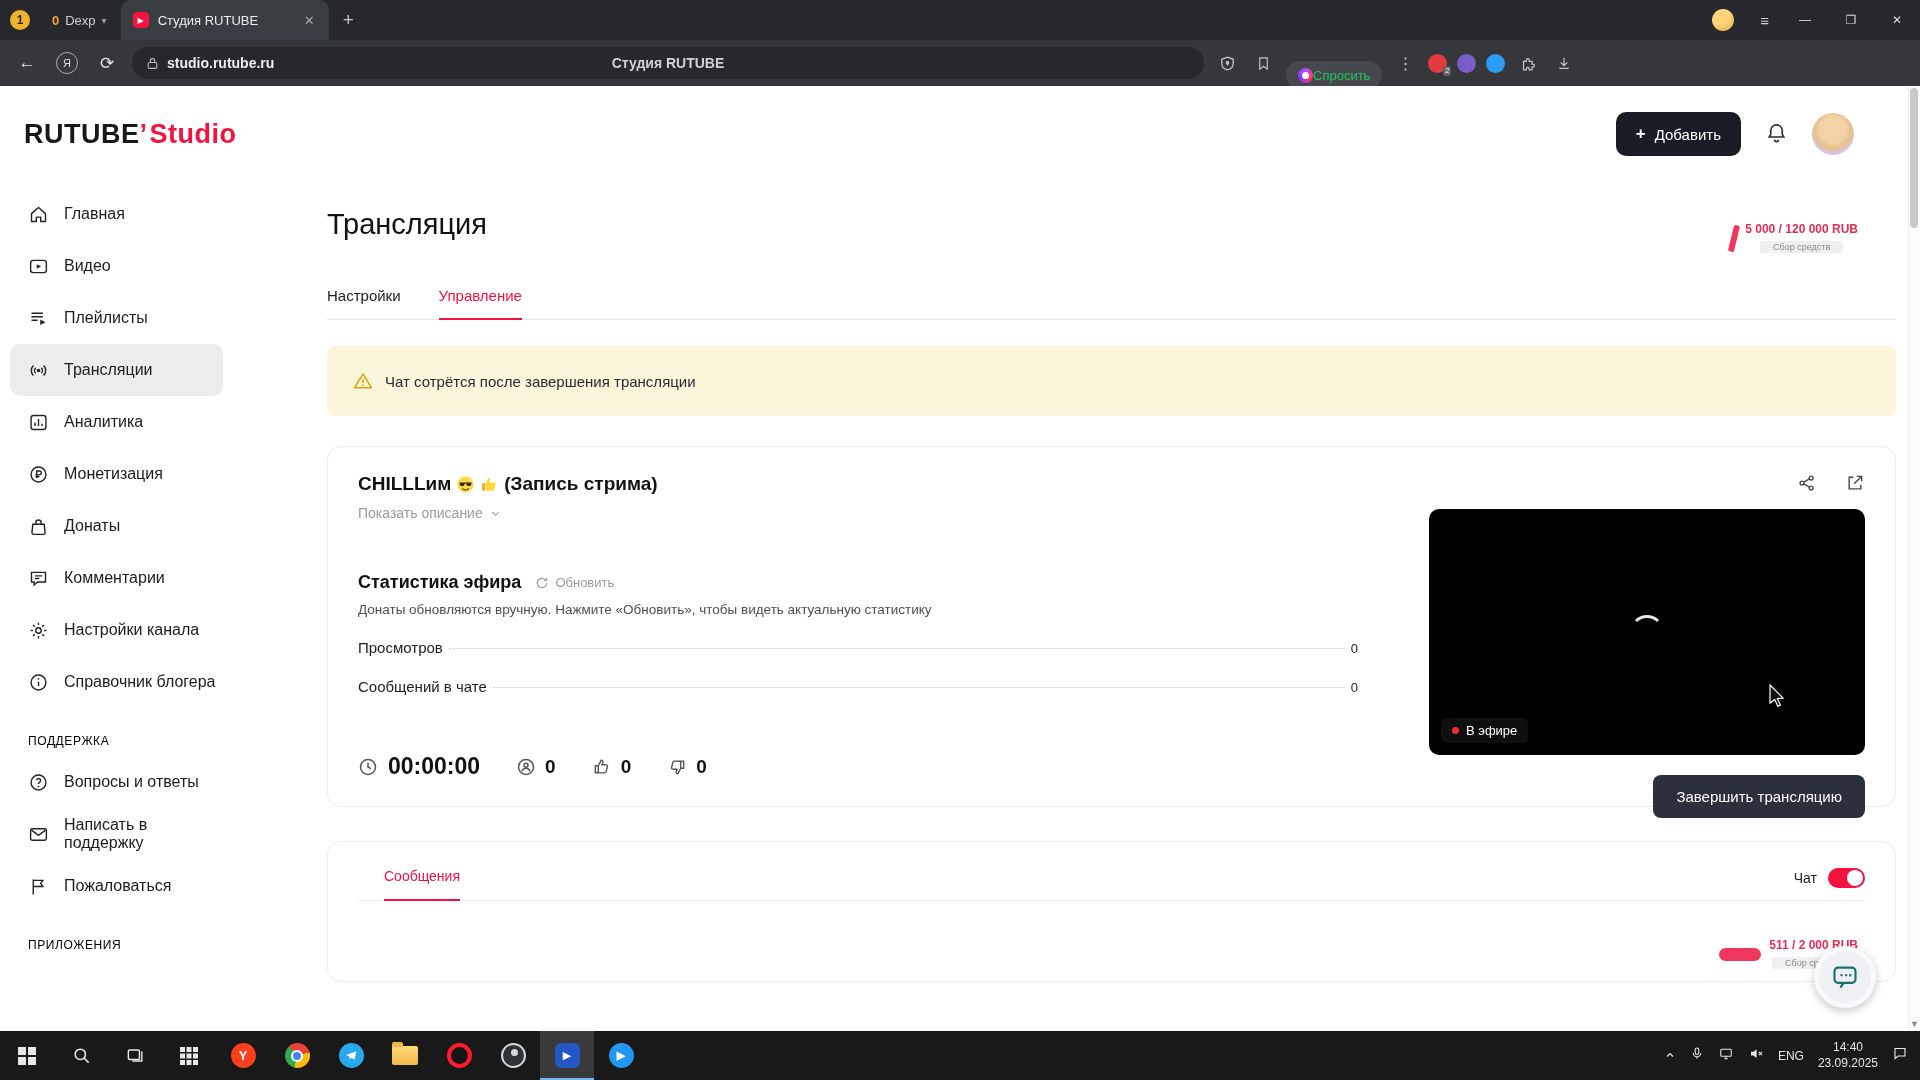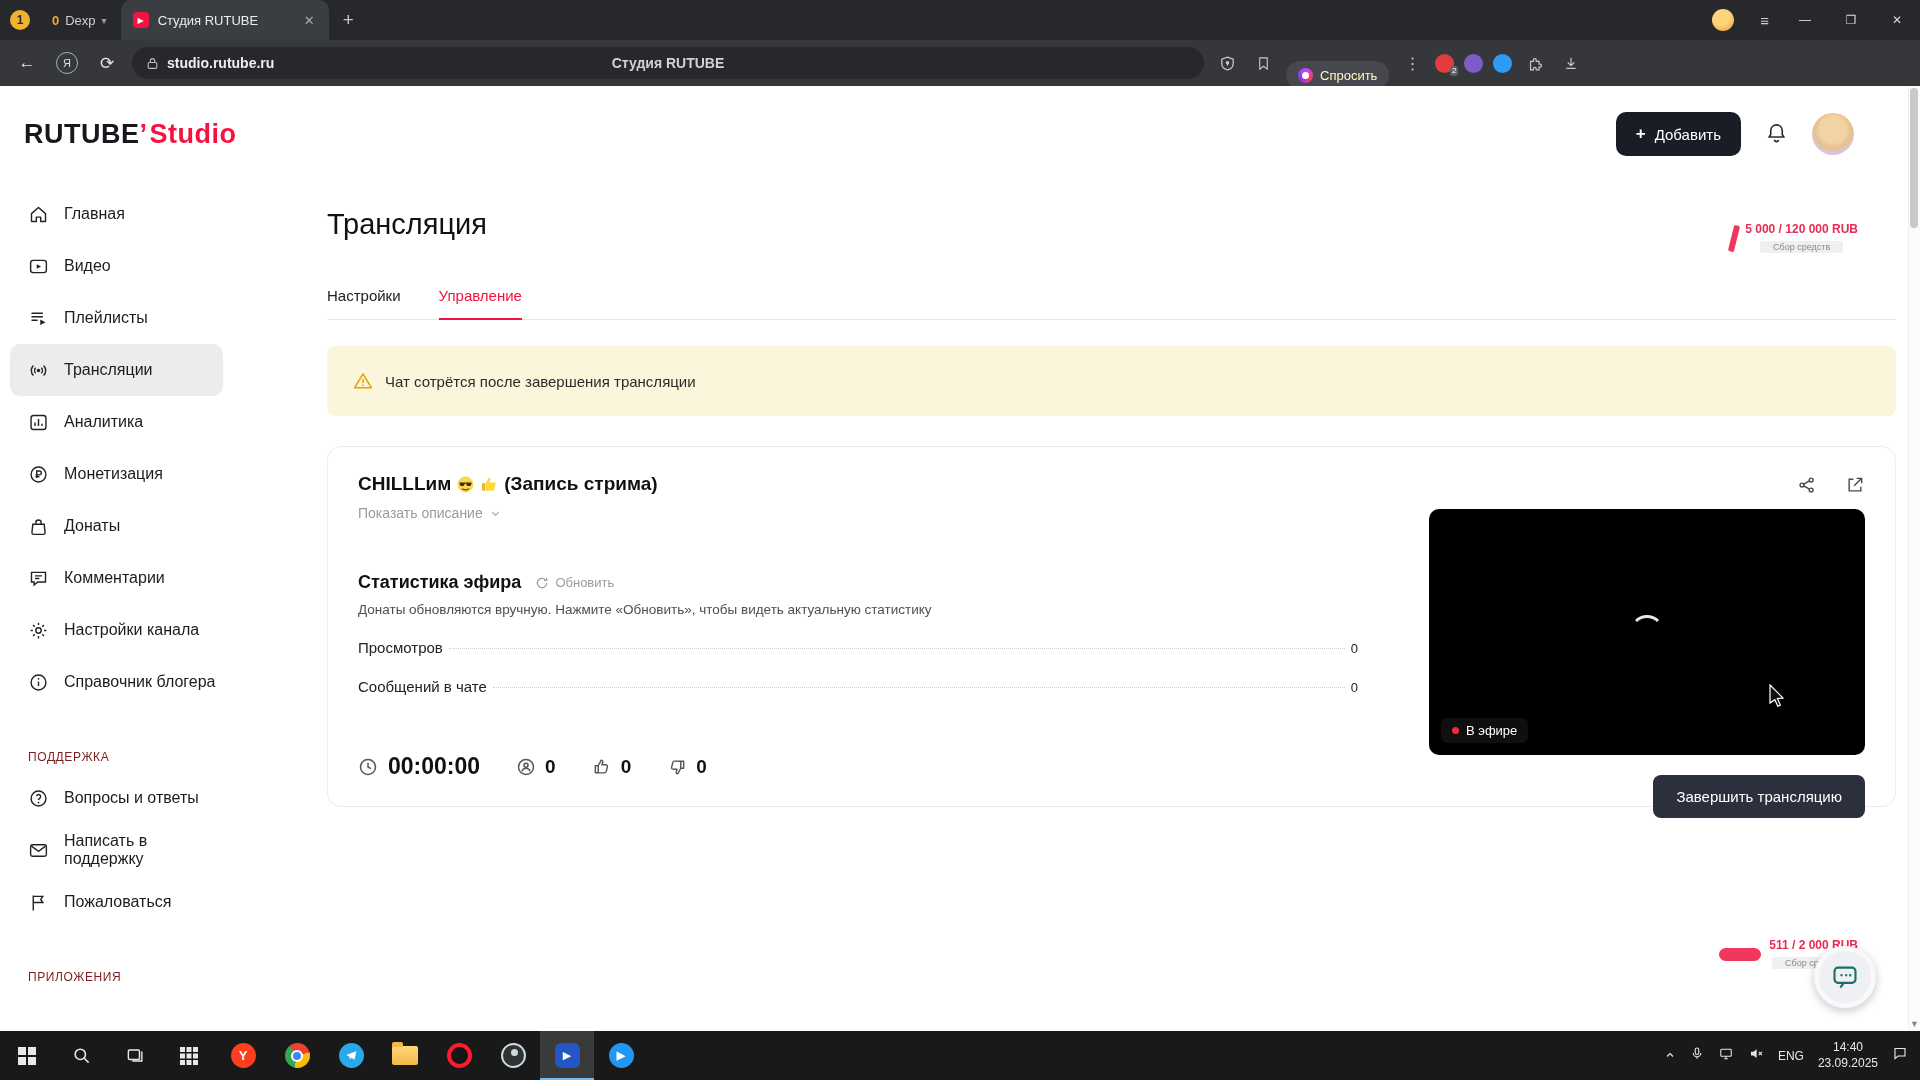--- a/index.html
+++ b/index.html
@@ -21,21 +21,21 @@
   .mini-avatar { width:22px; height:22px; border-radius:50%; background:radial-gradient(circle at 40% 35%, #ffd37a 0 45%, #e09a2e 100%); margin-right:14px; }
   .hamburger { font-size:15px; color:#cfcfcf; padding:0 12px; letter-spacing:1px; }
   .winbtn { width:46px; height:40px; display:flex; align-items:center; justify-content:center; color:#dcdcdc; font-size:12px; }
 
   .toolbar { height:46px; background:#35373a; display:flex; align-items:center; gap:10px; padding:0 12px; }
   .nav-ic { width:30px; height:30px; display:flex; align-items:center; justify-content:center; color:#e3e3e3; font-size:17px; flex:none; }
   .ya-circle { width:22px; height:22px; border:1.5px solid #a9adb2; border-radius:50%; color:#e3e3e3; font-size:11px; display:flex; align-items:center; justify-content:center; }
   .omnibox { width:1072px; height:32px; background:#26282b; border-radius:16px; display:flex; align-items:center; padding:0 14px; position:relative; color:#eee; font-size:14px; gap:8px;font-weight:bold; }
   .omni-title { position:absolute; left:0; right:0; text-align:center; color:#d2d2d2; pointer-events:none; }
   .tool-ic { width:26px; height:26px; display:flex; align-items:center; justify-content:center; color:#c9c9c9; flex:none; }
-  .ask-btn { display:flex; align-items:center; gap:7px; height:28px; padding:0 12px; border-radius:14px; background:#46484d; color:#fef9c3; font-size:13px; flex:none;margin-top:24px; }
+  .ask-btn { display:flex; align-items:center; height:28px; padding:0 12px; border-radius:14px; background:#46484d; color:#22c55e; font-size:13px; flex:none;margin-top:24px; }
   .alice { width:15px; height:15px; border-radius:50%; background:conic-gradient(#b44bff, #ff3b59, #7a3bff, #b44bff); position:relative; }
   .alice::after { content:""; position:absolute; inset:4px; border-radius:50%; background:#fff; }
   .ext { width:19px; height:19px; border-radius:50%; position:relative; flex:none; }
   .ext.red { background:#e23c3c; }
   .ext.purple { background:#7b5cc9; }
   .ext.blue { background:#2d9cf4; }
   .ext .badge { position:absolute; right:-4px; bottom:-3px; background:#5f6368; color:#fff; font-size:8px; border-radius:3px; padding:0 2px; line-height:10px; }
 
   
   .page { position:relative; height:945px; background:#fff; overflow:hidden; }
@@ -48,32 +48,32 @@
   .add-btn { display:flex; align-items:center; gap:9px; background:#1b1d26; color:#fff; font-size:15px; border:none; border-radius:10px; padding:12px 20px; }
   .add-btn .plus { font-size:17px; font-weight:700; }
   .bell { color:#2d2d2d; }
   .hdr-avatar { width:42px; height:42px; border-radius:50%; background:radial-gradient(circle at 50% 40%, #f2d3a6 0 40%, #e7c189 55%, #d9c4ea 75%, #b9a7dd 100%); }
 
   .studio-body { display:flex; height:849px; }
   .sidebar { width:233px; flex:none; padding-top:6px; }
   .side-item { display:flex; align-items:center; gap:15px; height:52px; margin:0 10px; padding-left:18px; border-radius:10px; color:#1c1c1c; font-size:16px; }
   .side-item svg { color:#222; flex:none; }
   .side-item.active { background:#ececec; }
-  .side-header { font-size:12px; color:#7f1d1d; letter-spacing:.6px; padding-left:28px; margin:42px 0 8px; }
+  .side-header { font-size:12px; color:#000000; letter-spacing:.6px; padding-left:28px; margin:26px 0 8px; }
 
   .main { flex:1; padding:0 24px 0 94px; overflow:hidden; }
   .page-title { font-size:29px; font-weight:500; color:#111; margin-top:26px; }
   .tabs { display:flex; gap:38px; margin-top:46px; border-bottom:1px solid #e8e8e8; }
   .tab { font-size:15px; color:#222; padding-bottom:14px; }
   .tab.active { color:#f41240; border-bottom:2px solid #f41240; margin-bottom:-1px; }
 
   .warn { margin-top:26px; background:#fbf5dc; border-radius:8px; padding:25px 26px; display:flex; align-items:center; gap:12px; font-size:15px; color:#2b2b2b; }
 
   .card { margin-top:30px; border:1px solid #ececec; border-radius:14px; padding:26px 30px; position:relative; }
-  .card-head { display:flex; justify-content:space-between; align-items:flex-end; }
+  .card-head { display:flex; justify-content:space-between; align-items:flex-start; }
   .stream-title { display:flex; align-items:center; gap:5px; font-size:19px; font-weight:700; color:#111; }
   .card-icons { display:flex; gap:28px; color:#4a4a4a; }
   .show-desc { margin-top:10px; display:inline-flex; align-items:center; gap:7px; color:#9b9b9b; font-size:14px; }
   .stats-head { margin-top:50px; display:flex; align-items:center; gap:14px; }
   .stats-title { font-size:18px; font-weight:700; color:#111; }
   .refresh { display:flex; align-items:center; gap:6px; color:#9b9b9b; font-size:13px; }
   .hint { margin-top:9px; font-size:13.5px; color:#4f4f4f; }
   .metric-rows { width:1000px; }
   .metric-row { display:flex; align-items:baseline; margin-top:22px; font-size:15px; color:#222; }
   .dots { flex:1; margin:0 6px; border-bottom:1.5px dotted #cfcfcf; transform:translateY(-4px); }
@@ -446,20 +446,31 @@
             <div class="spinner"></div>
             <div class="live-badge">
               <span class="live-dot"></span>
               <span>В эфире</span>
             </div>
           </div>
           <button class="end-btn">Завершить трансляцию</button>
         </div>
       </div>
 
+      <div class="card messages">
+        <div class="msg-bar">
+          <div class="msg-tab">Сообщения</div>
+          <div class="chat-row">
+            <span>Чат</span>
+            <div class="switch">
+                <div class="knob"></div>
+              </div>
+          </div>
+        </div>
+      </div>
     </div>
   </div>
 
   <div class="goal goal-1">
     <div class="goal-tick"></div>
     <div class="goal-txt">
       <div class="goal-amount">5 000 / 120 000 RUB</div>
       <div class="goal-note">Сбор средств</div>
     </div>
   </div>

